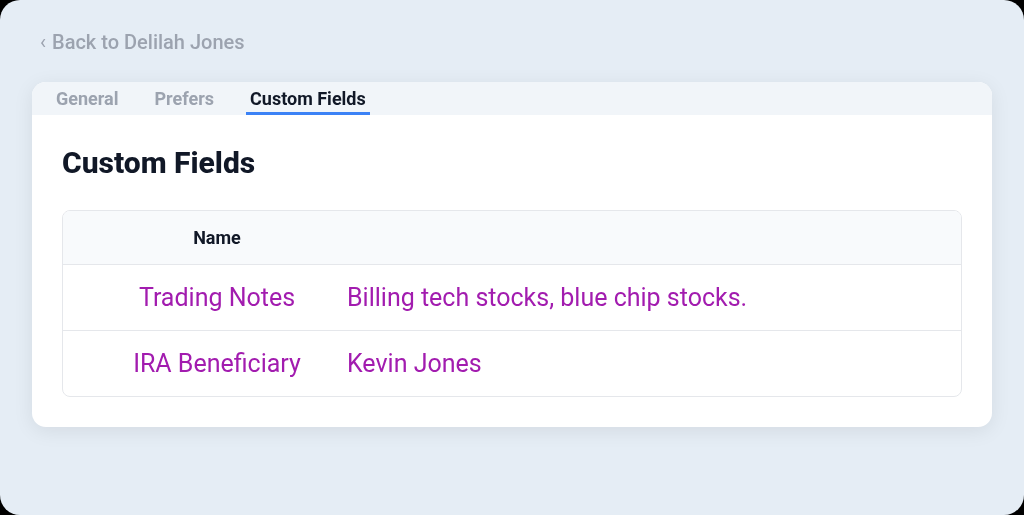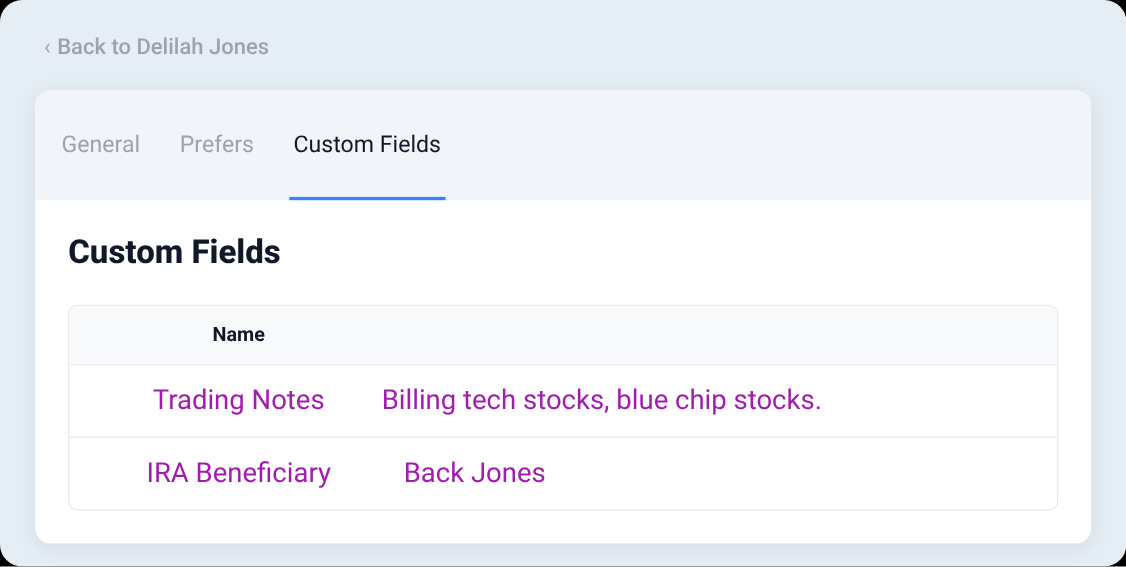--- a/index.html
+++ b/index.html
@@ -42,23 +42,23 @@
       box-shadow: 0 4px 20px rgba(0,0,0,0.08);
       overflow: hidden;
     }
     .tabs {
       display: flex;
       background: #f1f5f9;
       padding: 0 20px;
       gap: 28px;
     }
     .tab {
-      padding: 38px 4px;
-      font-size: 21px;
-      font-weight: 400;
+      padding: 6px 4px;
+      font-size: 18px;
+      font-weight: 700;
       color: #9ca3af;
       cursor: pointer;
       position: relative;
     }
     .tab.active {
       color: #111827;
     }
     .tab.active::after {
       content: "";
       position: absolute;
@@ -93,21 +93,20 @@
       font-weight: 700;
       color: #111827;
     }
     .table-row {
       display: flex;
       padding: 18px 24px;
       border-bottom: 1px solid #e5e7eb;
     }
     .table-row:last-child {
       border-bottom: none;
-      gap: 20px;
     }
     .table-row .td {
       font-size: 25px;
       color: #a21caf;
     }
     .col-name {
       width: 260px;
       flex-shrink: 0;
       text-align: center;
     }
@@ -138,19 +137,19 @@
       <div class="table">
         <div class="table-header">
           <div class="th col-name">Name</div>
         </div>
         <div class="table-row">
           <div class="td col-name">Trading Notes</div>
           <div class="td col-value">Billing tech stocks, blue chip stocks.</div>
         </div>
         <div class="table-row">
           <div class="td col-name">IRA Beneficiary</div>
-          <div class="td col-value">Back Jones</div>
+          <div class="td col-value">Kevin Jones</div>
         </div>
       </div>
     </div>
   </div>
 
 </div>
 
 </body></html>

